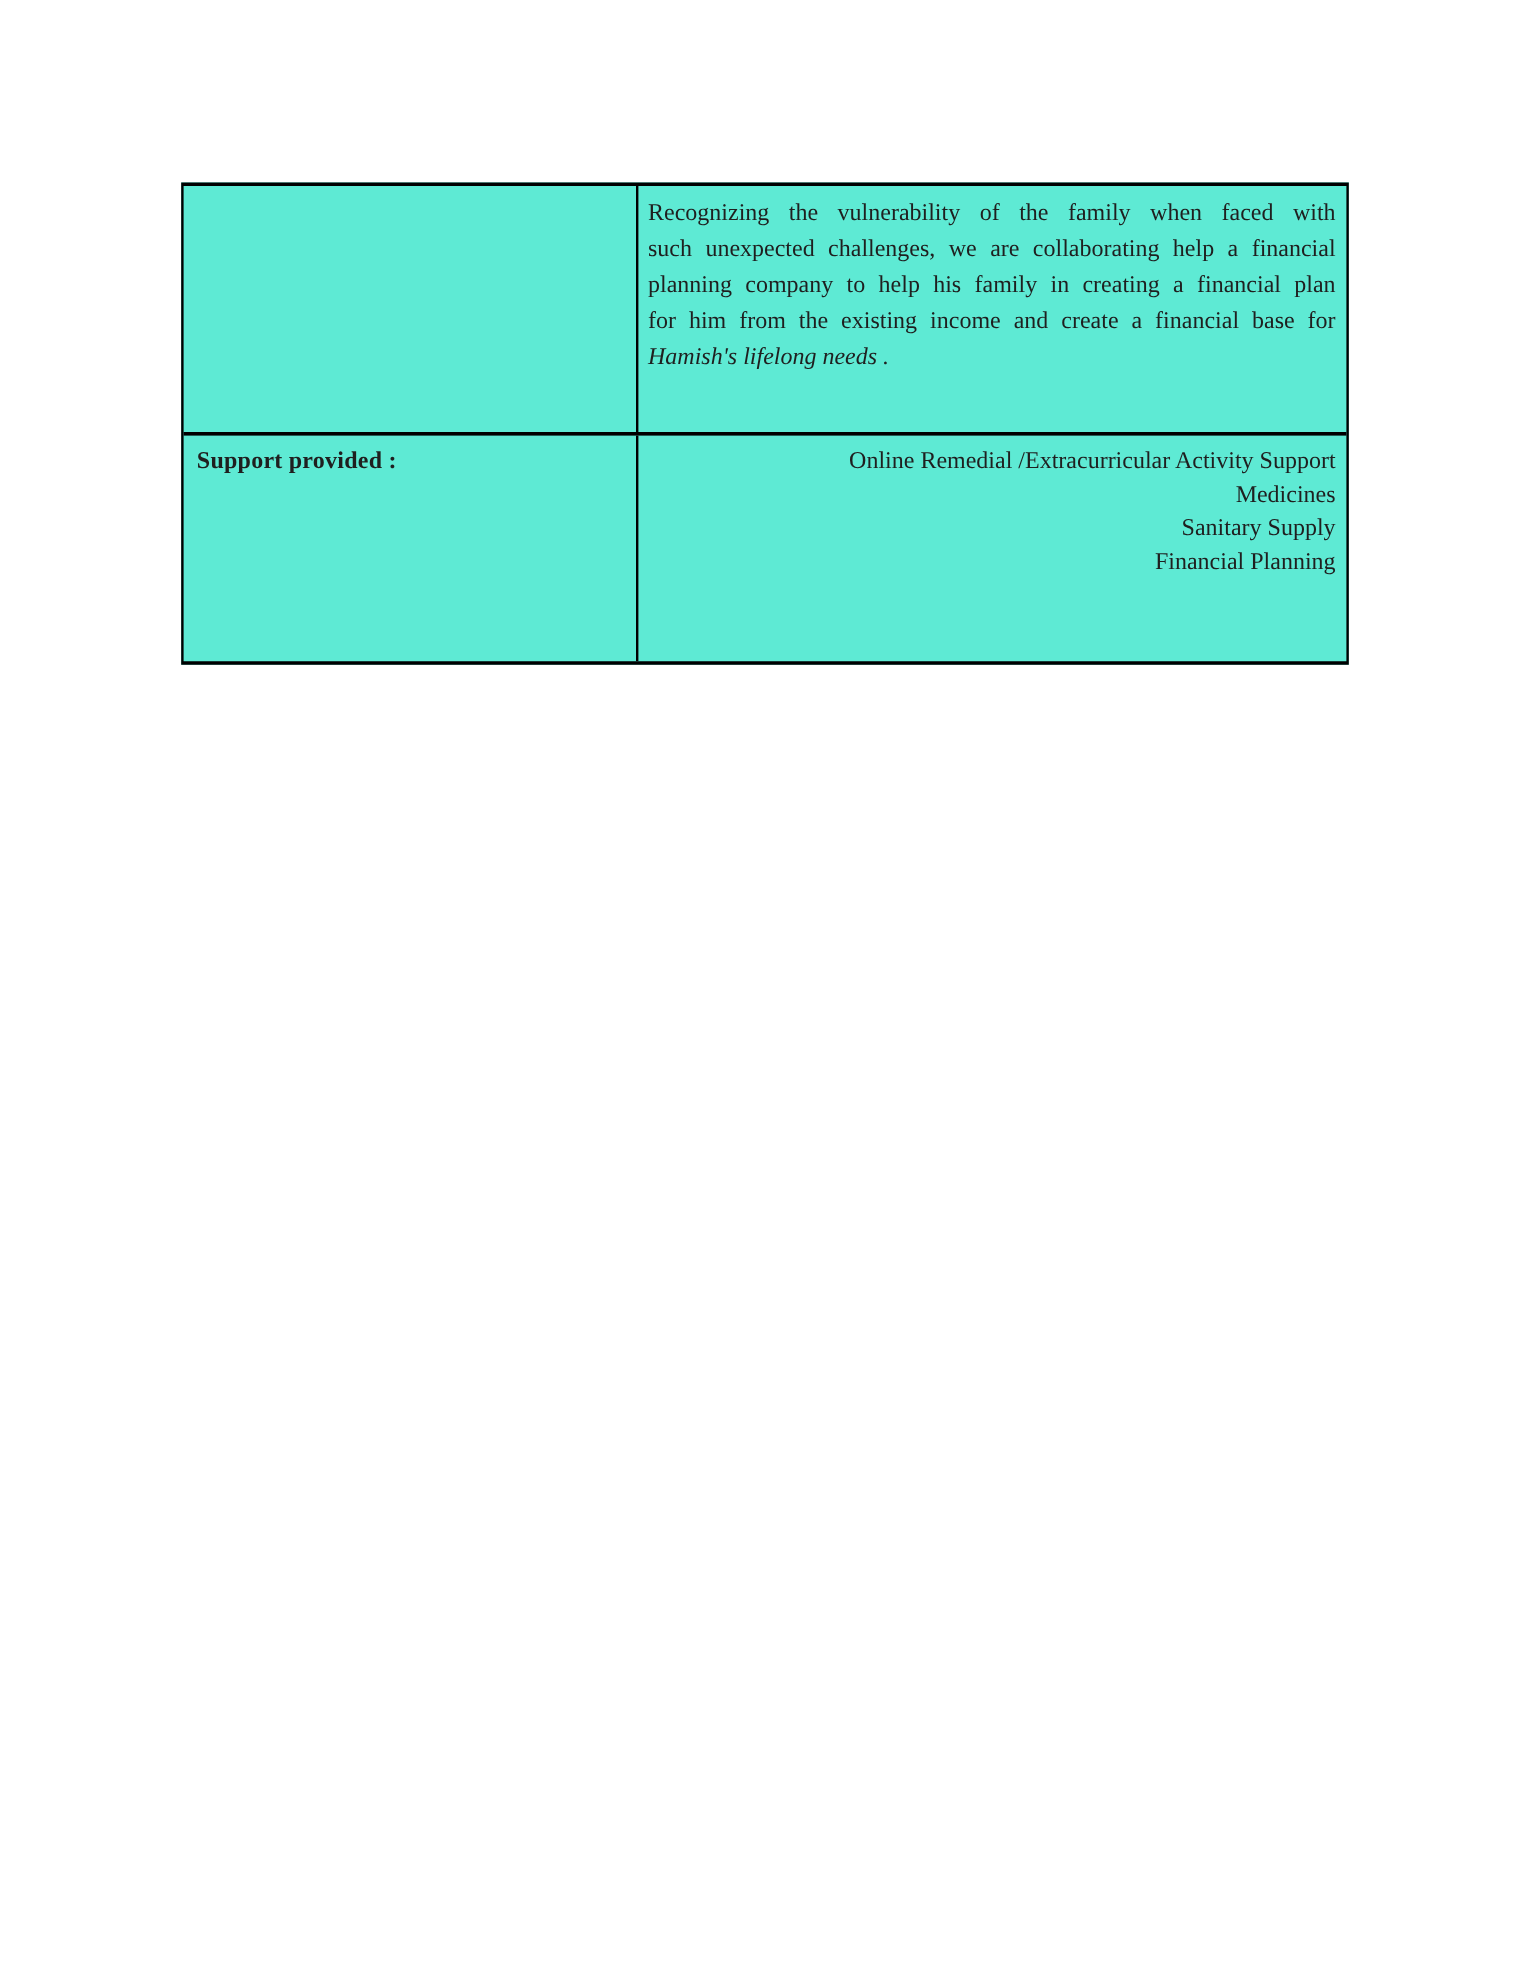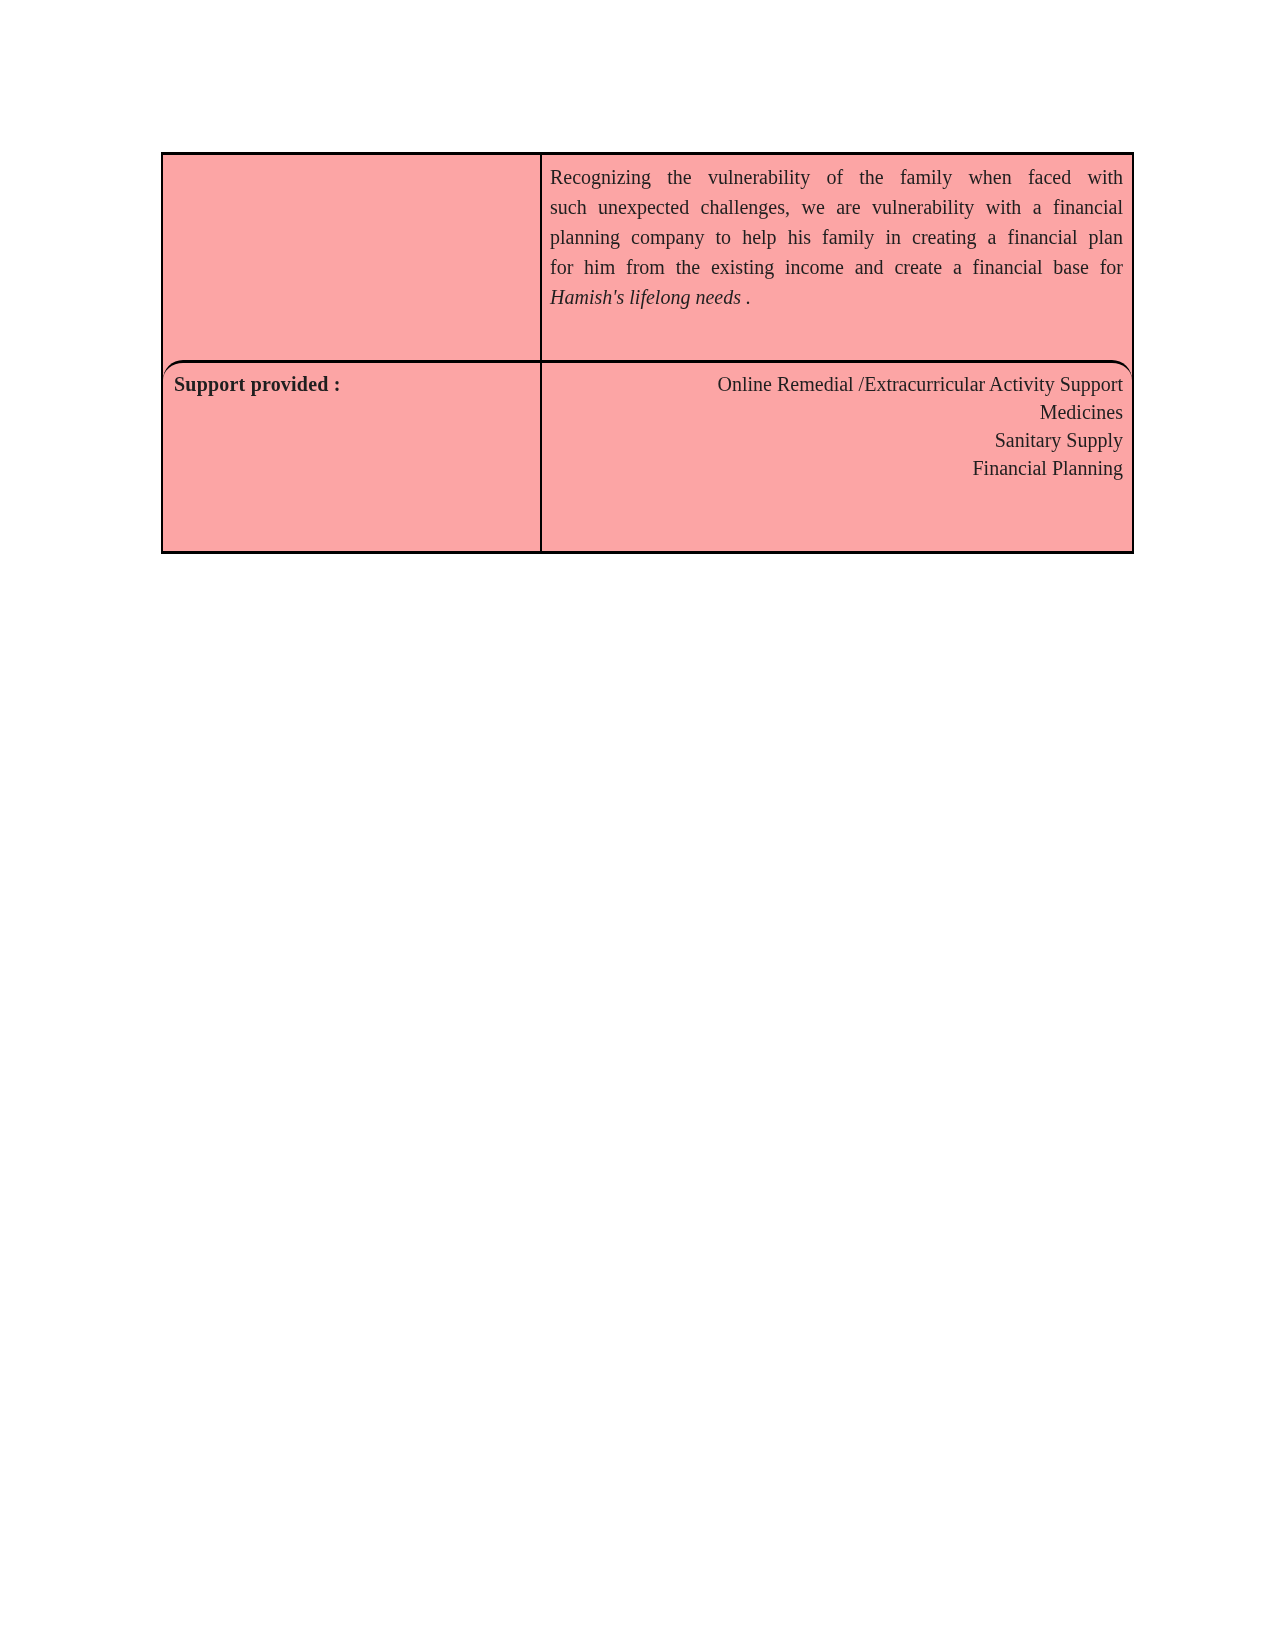--- a/index.html
+++ b/index.html
@@ -17,32 +17,31 @@
   }
   .doc-table {
     position: absolute;
     left: 151px;
     top: 152px;
     width: 973px;
     box-sizing: border-box;
     border: 2px solid #000000;
     border-top-width: 3px;
     border-bottom-width: 3px;
-    background: #fca5a5;
-    margin-left: 10px;
+    background: #5eead4;
   }
   .t-row {
     display: flex;
     align-items: stretch;
   }
   .t-row + .t-row {
     border-top: 3px solid #000000;
   }
   .row-narrative { min-height: 205px; }
-  .row-support   { min-height: 188px; border-radius: 20px; }
+  .row-support   { min-height: 188px; }
   .cell {
     box-sizing: border-box;
   }
   .cell-label {
     width: 379px;
     flex: 0 0 379px;
     border-right: 2px solid #000000;
     padding: 8px 12px 6px 11px;
     font-size: 20px;
     line-height: 27px;
@@ -74,21 +73,21 @@
 </style>
 </head>
 <body>
 
 <div class="doc-table">
 
   <div class="t-row row-narrative">
     <div class="cell cell-label"></div>
     <div class="cell cell-content">
       <div class="narrative-line">Recognizing the vulnerability of the family when faced with</div>
-      <div class="narrative-line">such unexpected challenges, we are vulnerability with a financial</div>
+      <div class="narrative-line">such unexpected challenges, we are collaborating help a financial</div>
       <div class="narrative-line">planning company to help his  family in creating a financial plan</div>
       <div class="narrative-line">for him  from the existing income and create a financial base for</div>
       <div class="narrative-line last-line">Hamish's  lifelong needs .</div>
     </div>
   </div>
 
   <div class="t-row row-support">
     <div class="cell cell-label">
       <span class="label-text">Support provided :</span>
     </div>

